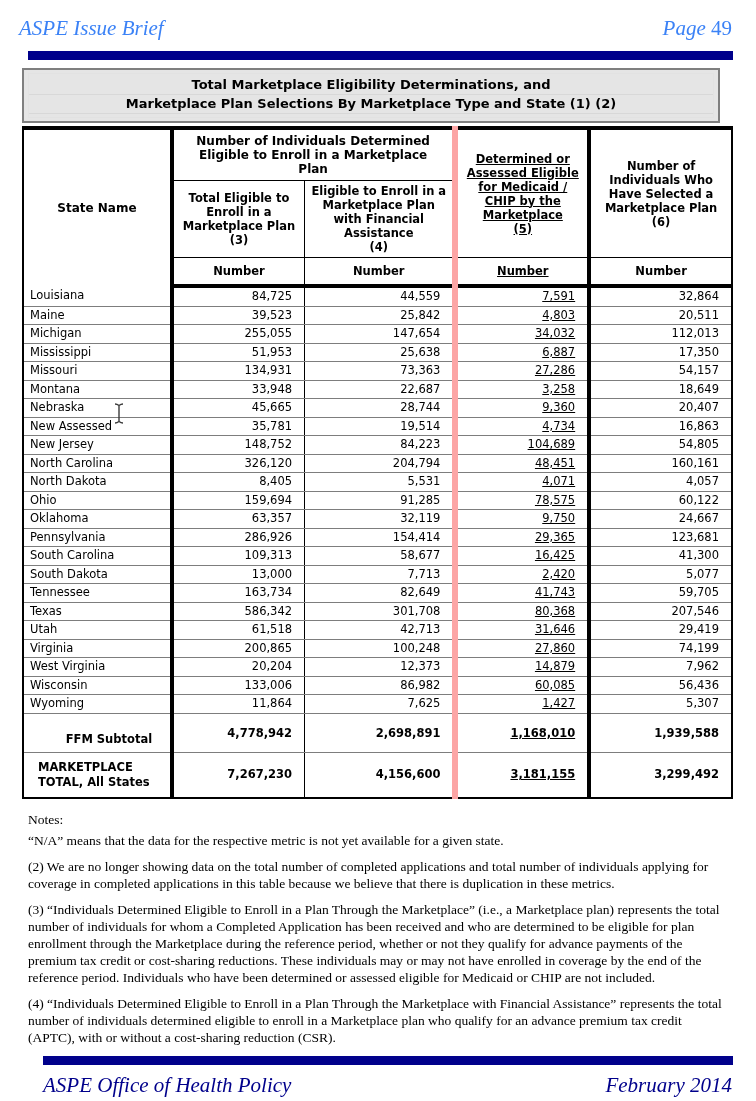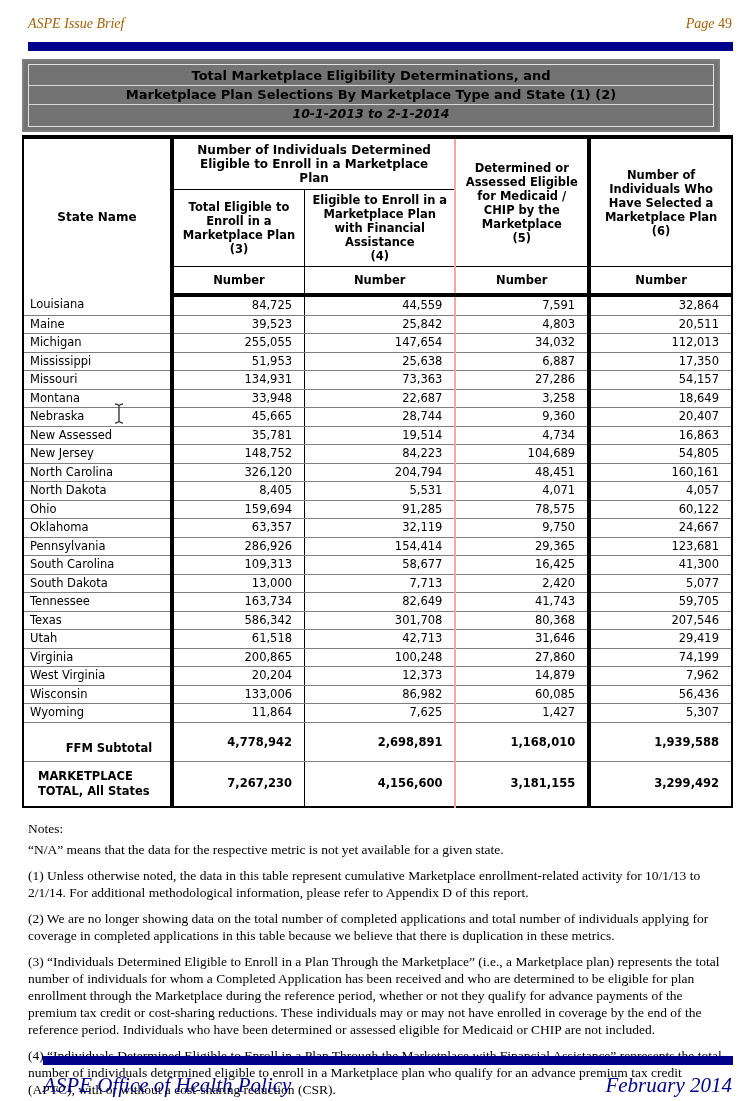--- a/index.html
+++ b/index.html
@@ -4,32 +4,32 @@
 <style>
   html,body{margin:0;padding:0;}
   body{
     width:756px;height:1101px;position:relative;background:#ffffff;
     font-family:"DejaVu Sans","Liberation Sans",sans-serif;color:#000;
     overflow:hidden;
   }
   
   .page-header{
     display:flex;justify-content:space-between;align-items:baseline;
-    padding:16px 24px 0 28px;
+    padding:16px 24px 0 19px;
     font-family:"Liberation Serif","DejaVu Serif",serif;
-    font-size:14px;color:#a16207;
+    font-size:21px;color:#3b82f6;
   }
   .page-header .brief{font-style:italic;}
   .page-header .pageno{font-style:italic;}
   .page-header .pageno .num{font-style:normal;}
   .navy-rule{height:9px;background:#00008B;margin:10px 23px 0 28px;}
   
   .title-block{
     margin:8px 36px 0 22px;
-    background:#737373;
+    background:#e5e5e5;
     border:2px solid #7f7f7f;
     padding:3px 4px;
   }
   .title-inner{border:1px solid #e2e2e2;padding:2px 0 3px 0;}
   .title-line{
     text-align:center;font-weight:bold;font-size:13px;line-height:18px;
     border-bottom:1px solid #d8d8d8;
   }
   .title-line.last{border-bottom:none;}
   .title-date{font-style:italic;font-size:12.5px;}
@@ -42,21 +42,21 @@
   table.data th,table.data td{overflow:hidden;}
   table.data{border:2px solid #000;border-top:4px solid #000;}
   th{font-weight:bold;text-align:center;vertical-align:middle;padding:2px 6px;}
   th.group{border-bottom:1px solid #000;height:46px;font-size:12px;padding:2px 10px;}
   th.sub{border-bottom:1px solid #000;white-space:pre-line;height:72px;}
   th.state-h{font-size:12px;}
   th.span2{white-space:pre-line;}
   th.number-h{height:22px;border-bottom:4px solid #000;}
   
   .v-thick{border-left:4px solid #000;}
-  .v-med{border-left:2px solid #fca5a5;}
+  .v-med{border-left:6px solid #fca5a5;text-decoration:underline;}
   .v-thin{border-left:1px solid #000;}
   
   td{height:17.5px;line-height:17px;border-bottom:1px solid #7d7d7d;}
   td.state{text-align:left;padding:0 4px 0 6px;}
   td.num{text-align:right;padding:0 12px 0 2px;}
   tr.total-row td{font-weight:bold;border-bottom:1px solid #7d7d7d;}
   tr.ffm td{height:31px;line-height:14px;padding-left:25px;}
   tr.ffm td.label{text-align:center;vertical-align:bottom;padding-bottom:6px;}
   tr.grand td{height:42px;border-bottom:none;}
   tr.grand td.label{text-align:left;padding-left:14px;line-height:15px;vertical-align:middle;}
@@ -86,21 +86,20 @@
 <div class="page-header">
   <span class="brief">ASPE Issue Brief</span>
   <span class="pageno"><span>Page</span> <span class="num">49</span></span>
 </div>
 <div class="navy-rule"></div>
 
 <div class="title-block">
   <div class="title-inner">
     <div class="title-line">Total Marketplace Eligibility Determinations, and</div>
     <div class="title-line">Marketplace Plan Selections By Marketplace Type and State (1) (2)</div>
-    <div class="title-line title-date last">10-1-2013 to 2-1-2014</div>
   </div>
 </div>
 
 <table class="data">
   <colgroup>
     <col style="width:148px">
       <col style="width:132px">
       <col style="width:150px">
     <col style="width:133px">
       <col style="width:142px">
@@ -305,21 +304,20 @@
       <td class="num v-thin">4,156,600</td>
       <td class="num v-med">3,181,155</td>
       <td class="num v-thick">3,299,492</td>
     </tr>
   </tbody>
 </table>
 
 <div class="notes">
   <p>Notes:</p>
   <p>“N/A” means that the data for the respective metric is not yet available for a given state.</p>
-  <p class="spaced">(1) Unless otherwise noted, the data in this table represent cumulative Marketplace enrollment-related activity for 10/1/13 to 2/1/14.  For additional methodological information, please refer to Appendix D of this report.</p>
   <p class="spaced">(2) We are no longer showing data on the total number of completed applications and total number of individuals applying for coverage in completed applications in this table because we believe that there is duplication in these metrics.</p>
   <p class="spaced">(3) “Individuals Determined Eligible to Enroll in a Plan Through the Marketplace” (i.e., a Marketplace plan) represents the total number of individuals for whom a Completed Application has been received and who are determined to be eligible for plan enrollment through the Marketplace during the reference period, whether or not they qualify for advance payments of the premium tax credit or cost-sharing reductions.  These individuals may or may not have enrolled in coverage by the end of the reference period.  Individuals who have been determined or assessed eligible for Medicaid or CHIP are not included.</p>
   <p class="spaced">(4) “Individuals Determined Eligible to Enroll in a Plan Through the Marketplace with Financial Assistance” represents the total number of individuals determined eligible to enroll in a Marketplace plan who qualify for an advance premium tax credit (APTC), with or without  a cost-sharing reduction (CSR).</p>
 </div>
 
 <svg class="cursor" viewBox="0 0 14 23">
   <path d="M3 2 Q5 2 7 3.5 Q9 2 11 2 M7 3.5 V19.5 M3 21 Q5 21 7 19.5 Q9 21 11 21" fill="none" stroke="#3a3a3a" stroke-width="1.4"></path>
 </svg>
 
 <div class="page-footer">

